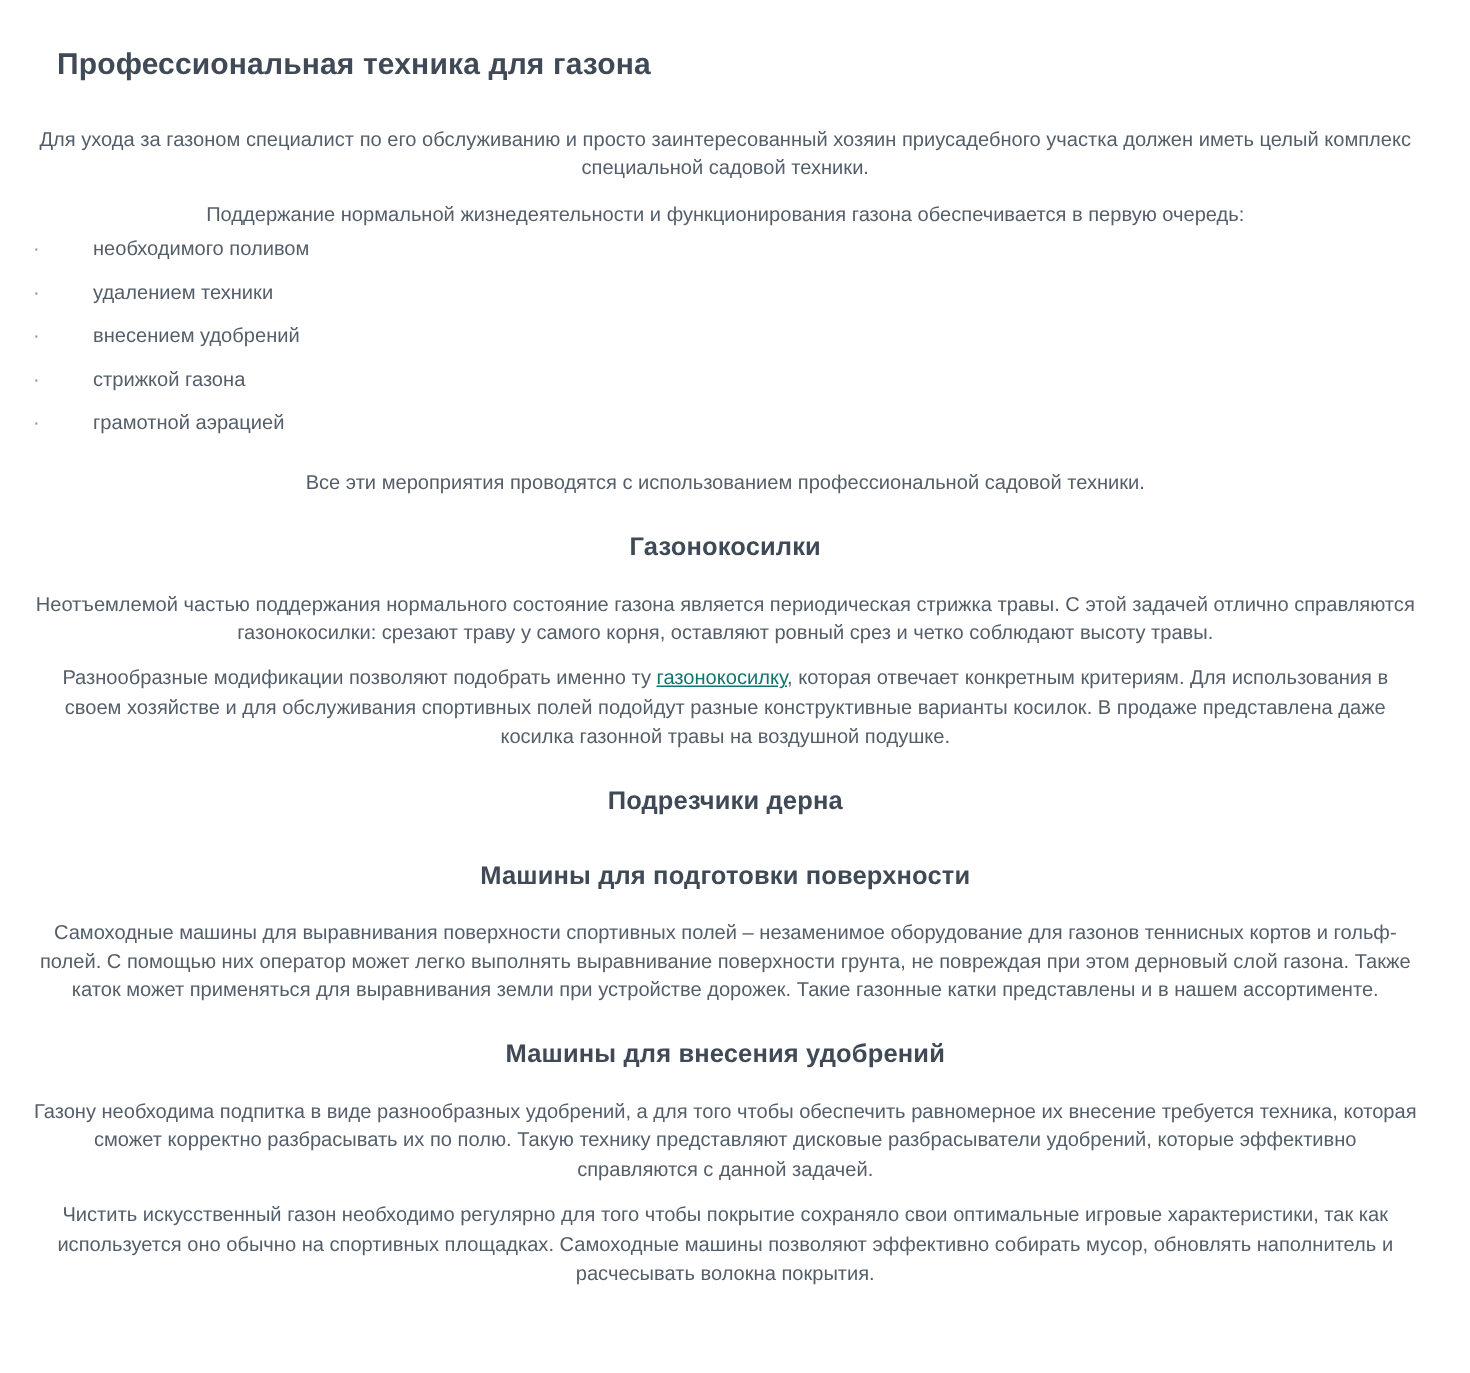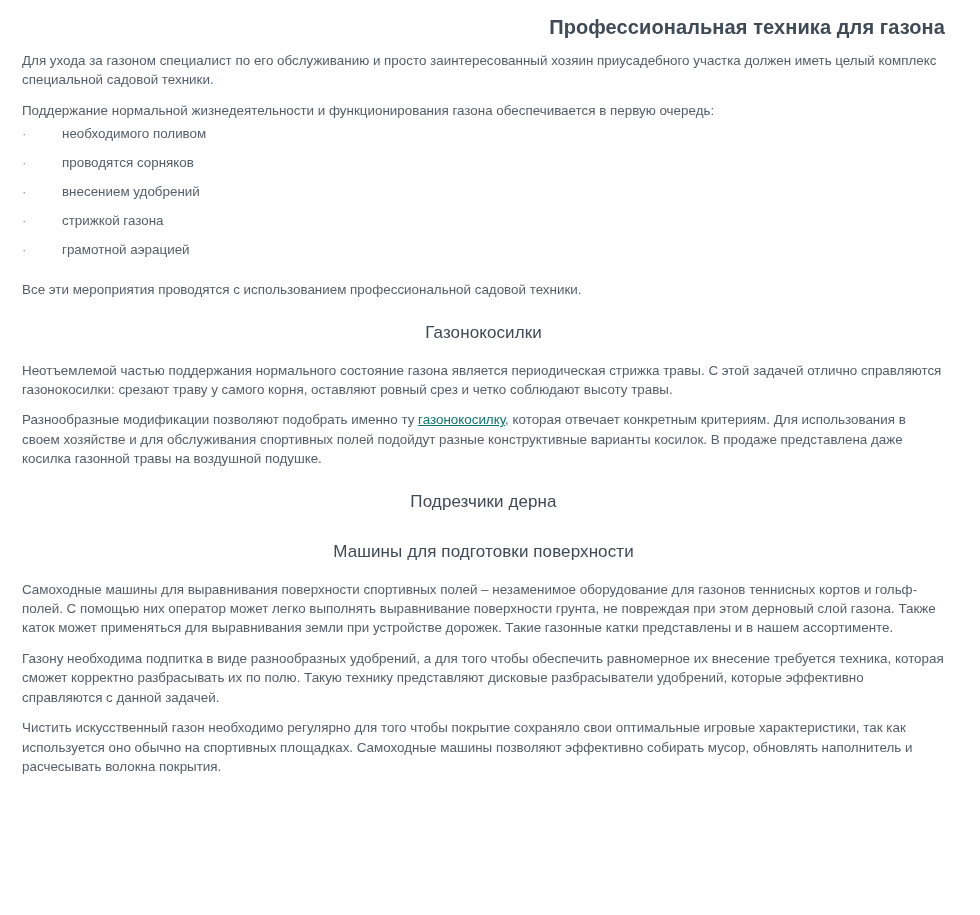--- a/index.html
+++ b/index.html
@@ -15,45 +15,45 @@
     font-family: "Liberation Sans", "DejaVu Sans", sans-serif;
     color: #545e69;
     -webkit-font-smoothing: antialiased;
   }
   .page {
     box-sizing: border-box;
     width: 980px;
     padding: 0 35px 0 22px;
   }
   .doc-title {
-    margin: 0;
+    margin: 16px;
     padding: 14px 0 0 0;
     font-size: 20px;
     line-height: 26px;
     font-weight: bold;
-    text-align: right;
+    text-align: left;
     color: #3f4a56;
     letter-spacing: 0.1px;
   }
   .section-heading {
     margin: 0;
     padding: 22px 0 6px 0;
     font-size: 17px;
     line-height: 22px;
-    font-weight: normal;
+    font-weight: bold;
     text-align: center;
     color: #3f4a56;
     letter-spacing: 0.1px;
   }
   p.para {
     margin: 0;
     padding: 11px 0 0 0;
     font-size: 13.4px;
     line-height: 19.4px;
-    text-align: left;
+    text-align: center;
     color: #545e69;
   }
   ul.bullets {
     margin: 0;
     padding: 4px 0 0 0;
     list-style: none;
   }
   ul.bullets li {
     position: relative;
     margin: 0;
@@ -88,21 +88,21 @@
 
   <p class="para">Поддержание нормальной жизнедеятельности и функционирования газона обеспечивается в первую очередь:</p>
 
   <ul class="bullets">
     <li>
       <span class="marker">·</span>
       <span>необходимого поливом</span>
     </li>
     <li>
       <span class="marker">·</span>
-      <span>проводятся сорняков</span>
+      <span>удалением техники</span>
     </li>
     <li>
       <span class="marker">·</span>
       <span>внесением удобрений</span>
     </li>
     <li>
       <span class="marker">·</span>
       <span>стрижкой газона</span>
     </li>
     <li>
@@ -116,17 +116,18 @@
 
   <h2 class="section-heading">Газонокосилки</h2>
   <p class="para">Неотъемлемой частью поддержания нормального состояние газона является периодическая стрижка травы. С этой задачей отлично справляются газонокосилки: срезают траву у самого корня, оставляют ровный срез и четко соблюдают высоту травы.</p>
   <p class="para"><span>Разнообразные модификации позволяют подобрать именно ту </span><a class="inline-link" href="#">газонокосилку</a><span>, которая отвечает конкретным критериям. Для использования в своем хозяйстве и для обслуживания спортивных полей подойдут разные конструктивные варианты косилок. В продаже представлена даже косилка газонной травы на воздушной подушке.</span></p>
 
   <h2 class="section-heading">Подрезчики дерна</h2>
 
   <h2 class="section-heading">Машины для подготовки поверхности</h2>
   <p class="para">Самоходные машины для выравнивания поверхности спортивных полей – незаменимое оборудование для газонов теннисных кортов и гольф-полей. С помощью них оператор может легко выполнять выравнивание поверхности грунта, не повреждая при этом дерновый слой газона. Также каток может применяться для выравнивания земли при устройстве дорожек. Такие газонные катки представлены и в нашем ассортименте.</p>
 
+  <h2 class="section-heading">Машины для внесения удобрений</h2>
   <p class="para">Газону необходима подпитка в виде разнообразных удобрений, а для того чтобы обеспечить равномерное их внесение требуется техника, которая сможет корректно разбрасывать их по полю. Такую технику представляют дисковые разбрасыватели удобрений, которые эффективно справляются с данной задачей.</p>
 
   <p class="para">Чистить искусственный газон необходимо регулярно для того чтобы покрытие сохраняло свои оптимальные игровые характеристики, так как используется оно обычно на спортивных площадках. Самоходные машины позволяют эффективно собирать мусор, обновлять наполнитель и расчесывать волокна покрытия.</p>
 
 </div>
 
 </body></html>

